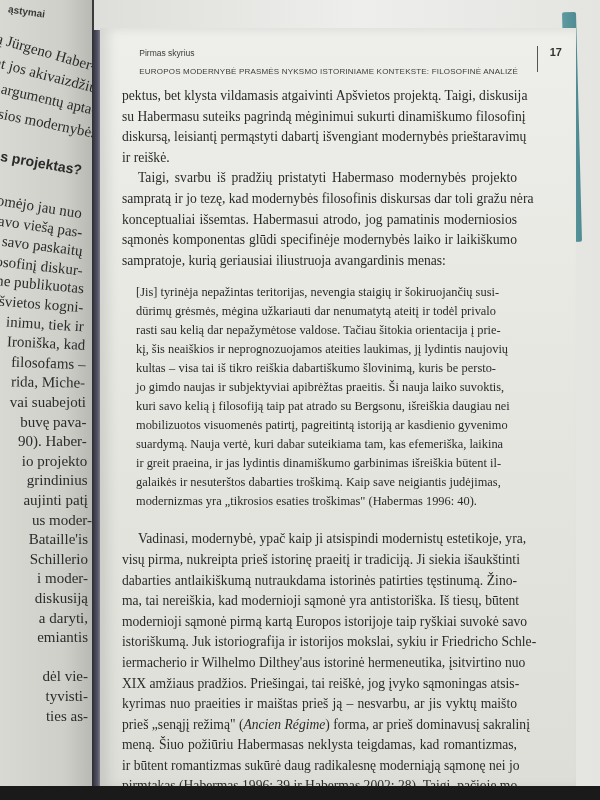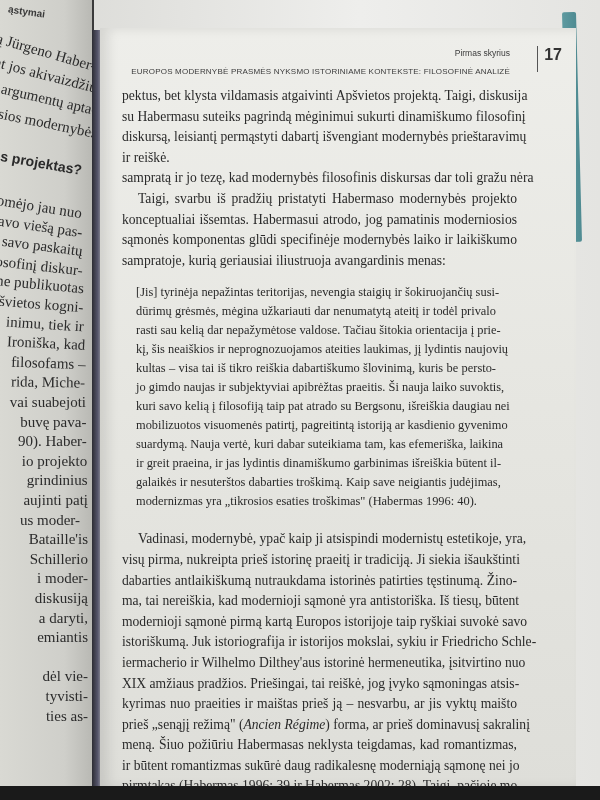--- a/index.html
+++ b/index.html
@@ -46,30 +46,30 @@
     position: absolute; left: 100px; top: 28px; width: 476px; height: 760px;
     background: linear-gradient(180deg, #eeeeea 0%, #e6e6e1 50%, #deded9 100%);
     box-shadow: inset 8px 0 12px rgba(0,0,0,0.10);
   }
   .page-edge {
     position: absolute; left: 565px; top: 12px; width: 14px; height: 230px;
     background: linear-gradient(90deg, #5e9aa0, #4f8b92);
     transform: rotate(-1.5deg); border-radius: 2px;
   }
   .running-head {
-    position: absolute; right: 66px; top: 20px; text-align: right;
+    position: absolute; right: 58px; top: 20px; 
     font-family: "Liberation Sans", "DejaVu Sans", sans-serif; color: #3b3b3b;
   }
   .running-head .chapter { font-size: 8.5px; display: block; margin-bottom: 2px; }
   .running-head .subtitle { font-size: 8px; letter-spacing: 0.2px; text-transform: uppercase; }
   .head-rule { position: absolute; right: 38px; top: 18px; width: 1px; height: 26px; background: #555; }
   .page-number {
     position: absolute; right: 14px; top: 18px;
     font-family: "Liberation Sans", "DejaVu Sans", sans-serif;
-    font-size: 16px; font-weight: bold; color: #333;
+    font-size: 11px; font-weight: bold; color: #333;
   }
   .body-text {
     position: absolute; left: 22px; top: 58px; width: 395px;
     font-size: 13.6px; line-height: 20.6px; color: #2a2a2a;
     text-align: justify;
   }
   .body-text p { margin: 0; }
   .quote {
     margin: 12px 0 18px 14px !important; font-size: 12.4px; line-height: 19px; width: 360px;
   }
@@ -101,21 +101,21 @@
       <div class="lp-line" style="right: 7.6px; top: 315.6px; transform: rotate(3.6deg);">inimu, tiek ir</div>
       <div class="lp-line" style="right: 7.2px; top: 335.2px; transform: rotate(2.7deg);">Ironiška, kad</div>
       <div class="lp-line" style="right: 6.8px; top: 354.8px; transform: rotate(1.8deg);">filosofams –</div>
       <div class="lp-line" style="right: 6.4px; top: 374.4px; transform: rotate(0.9deg);">rida, Miche-</div>
       <div class="lp-line" style="right: 6px; top: 394px; transform: rotate(0deg);">vai suabejoti</div>
       <div class="lp-line" style="right: 5.6px; top: 413.6px; transform: rotate(0deg);">buvę pava-</div>
       <div class="lp-line" style="right: 5.2px; top: 433.2px; transform: rotate(0deg);">90). Haber-</div>
       <div class="lp-line" style="right: 4.8px; top: 452.8px; transform: rotate(0deg);">io projekto</div>
       <div class="lp-line" style="right: 4.4px; top: 472.4px; transform: rotate(0deg);">grindinius</div>
       <div class="lp-line" style="right: 4px; top: 492px; transform: rotate(0deg); margin-left: 12px;">aujinti patį</div>
-      <div class="lp-line" style="right: 12px; top: 511.6px; transform: rotate(0deg);">us moder-</div>
+      <div class="lp-line" style="right: 0; top: 511.6px; transform: rotate(0deg);">us moder-</div>
       <div class="lp-line" style="right: 4px; top: 531.2px; transform: rotate(0deg);">Bataille'is</div>
       <div class="lp-line" style="right: 4px; top: 550.8px; transform: rotate(0deg);">Schillerio</div>
       <div class="lp-line" style="right: 4px; top: 570.4px; transform: rotate(0deg);">i moder-</div>
       <div class="lp-line" style="right: 4px; top: 590px; transform: rotate(0deg);">diskusiją</div>
       <div class="lp-line" style="right: 4px; top: 609.6px; transform: rotate(0deg);">a daryti,</div>
       <div class="lp-line" style="right: 4px; top: 629.2px; transform: rotate(0deg);">emiantis</div>
       <div class="lp-line" style="right: 4px; top: 648.8px; transform: rotate(0deg);"></div>
       <div class="lp-line" style="right: 4px; top: 668.4px; transform: rotate(0deg);">dėl vie-</div>
       <div class="lp-line" style="right: 4px; top: 688px; transform: rotate(0deg);">tyvisti-</div>
       <div class="lp-line" style="right: 4px; top: 707.6px; transform: rotate(0deg);">ties as-</div>
@@ -134,22 +134,22 @@
   <div class="page-number">17</div>
 
   <div class="body-text">
     <p id="para1">
         <span class="line">pektus, bet klysta vildamasis atgaivinti Apšvietos projektą. Taigi, diskusija</span>
         <span class="line">su Habermasu suteiks pagrindą mėginimui sukurti dinamiškumo filosofinį</span>
         <span class="line">diskursą, leisiantį permąstyti dabartį išvengiant modernybės prieštaravimų</span>
         <span class="line last">ir reiškė.</span>
       </p>
     <p id="para2" class="indent-first">
+        <span class="line" style="text-indent: 16px;">Taigi, svarbu iš pradžių pristatyti Habermaso modernybės projekto</span>
         <span class="line">sampratą ir jo tezę, kad modernybės filosofinis diskursas dar toli gražu nėra</span>
-        <span class="line" style="text-indent: 16px;">Taigi, svarbu iš pradžių pristatyti Habermaso modernybės projekto</span>
         <span class="line">konceptualiai išsemtas. Habermasui atrodo, jog pamatinis moderniosios</span>
         <span class="line">sąmonės komponentas glūdi specifinėje modernybės laiko ir laikiškumo</span>
         <span class="line last">sampratoje, kurią geriausiai iliustruoja avangardinis menas:</span>
       </p>
     <p id="quote" class="quote">
         <span class="line">[Jis] tyrinėja nepažintas teritorijas, nevengia staigių ir šokiruojančių susi-</span>
         <span class="line">dūrimų grėsmės, mėgina užkariauti dar nenumatytą ateitį ir todėl privalo</span>
         <span class="line">rasti sau kelią dar nepažymėtose valdose. Tačiau šitokia orientacija į prie-</span>
         <span class="line">kį, šis neaiškios ir neprognozuojamos ateities laukimas, jį lydintis naujovių</span>
         <span class="line">kultas – visa tai iš tikro reiškia dabartiškumo šlovinimą, kuris be persto-</span>

